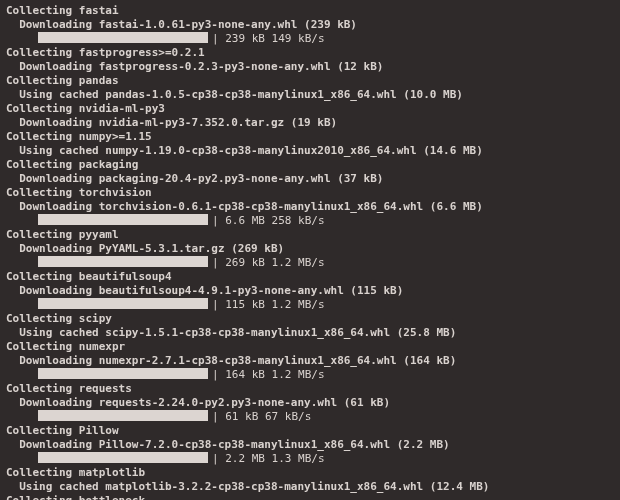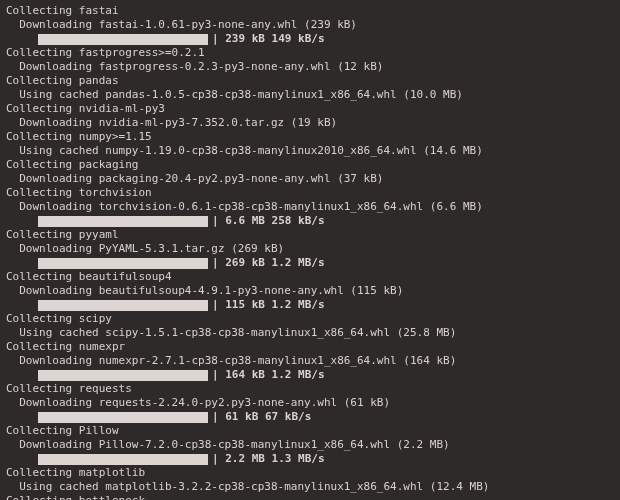--- a/index.html
+++ b/index.html
@@ -13,26 +13,25 @@
     width: 620px;
     height: 500px;
     overflow: hidden;
   }
   .terminal {
     padding: 4px 6px;
     white-space: pre;
   }
   .line {
     display: block;
+    font-weight: bold;
   }
   .progress-line {
     display: flex;
-    align-items: center;
     height: 14px;
-    font-weight: bold;
   }
   .indent {
     display: inline-block;
     width: 32px; 
     flex: 0 0 auto;
   }
   .bar-wrap {
     display: inline-block;
     position: relative;
     height: 11px;

